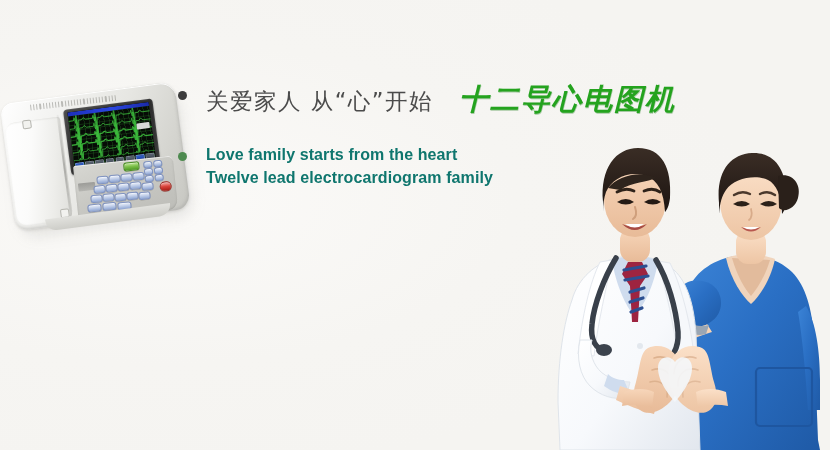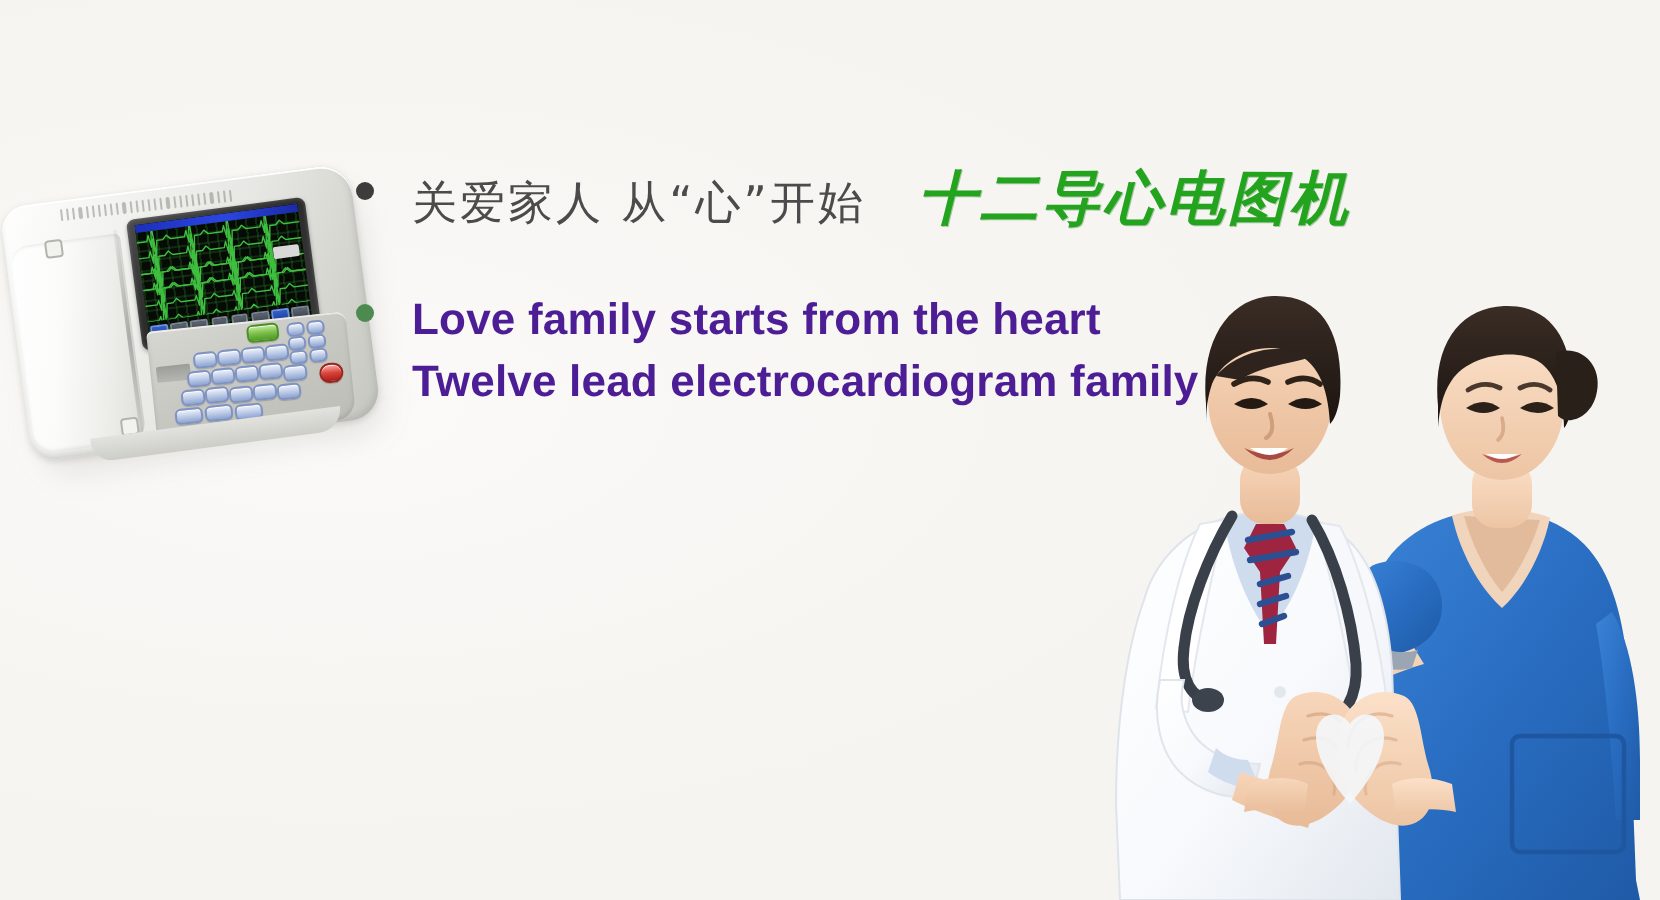--- a/index.html
+++ b/index.html
@@ -279,23 +279,23 @@
     font-weight: 700;
     font-style: italic;
     color: #24a31e;
     letter-spacing: 2px;
     margin-left: 26px;
     text-shadow: 0.5px 0.5px 0 rgba(20,120,16,0.35);
   }
 
   .en-block {
     font-family: "Liberation Sans", sans-serif;
-    font-size: 22px;
+    font-size: 16px;
     font-weight: 700;
-    color: #4c1d95;
+    color: #0f766e;
     line-height: 1.42;
     letter-spacing: 0.1px;
     white-space: nowrap;
   }
 
   
   .people {
     position: absolute;
     left: 520px;
     top: 110px;

